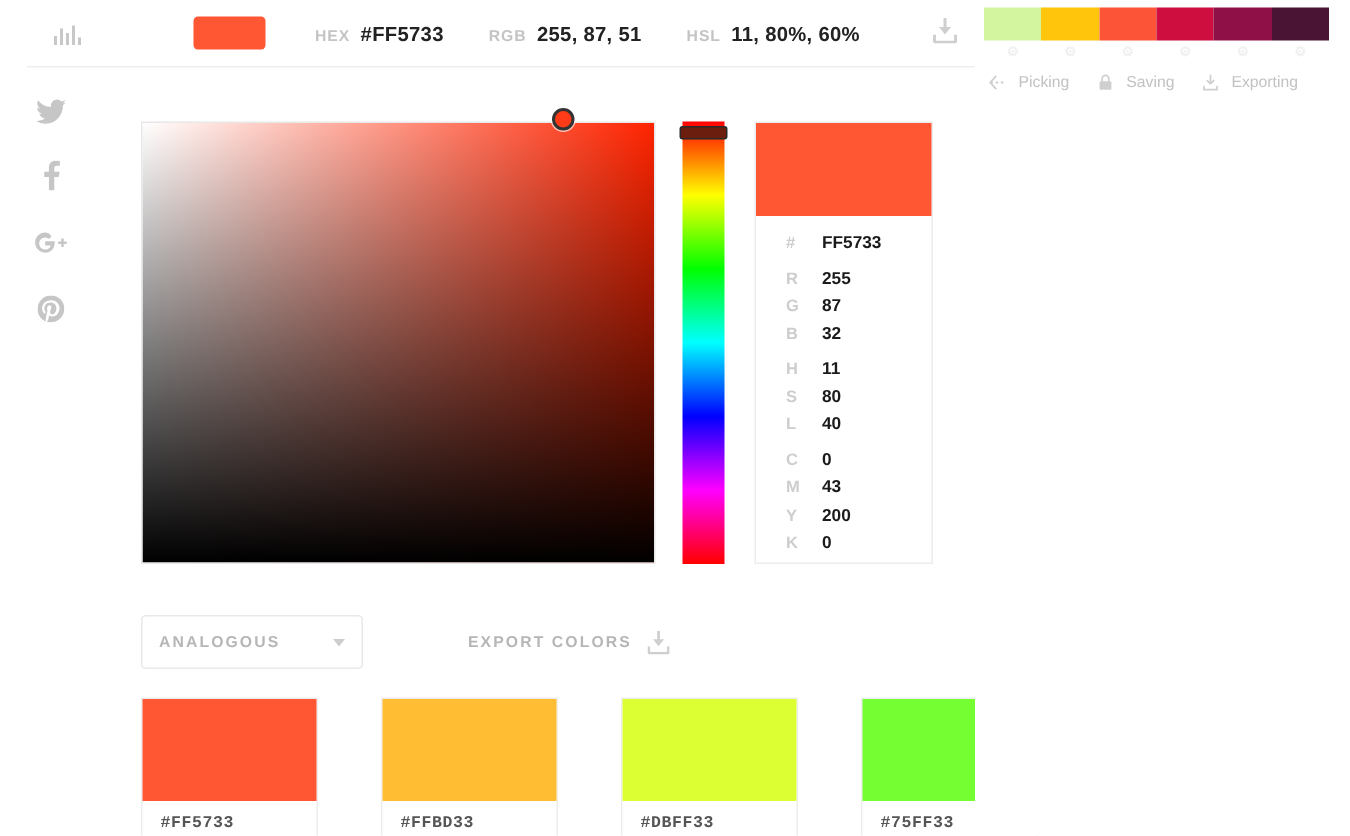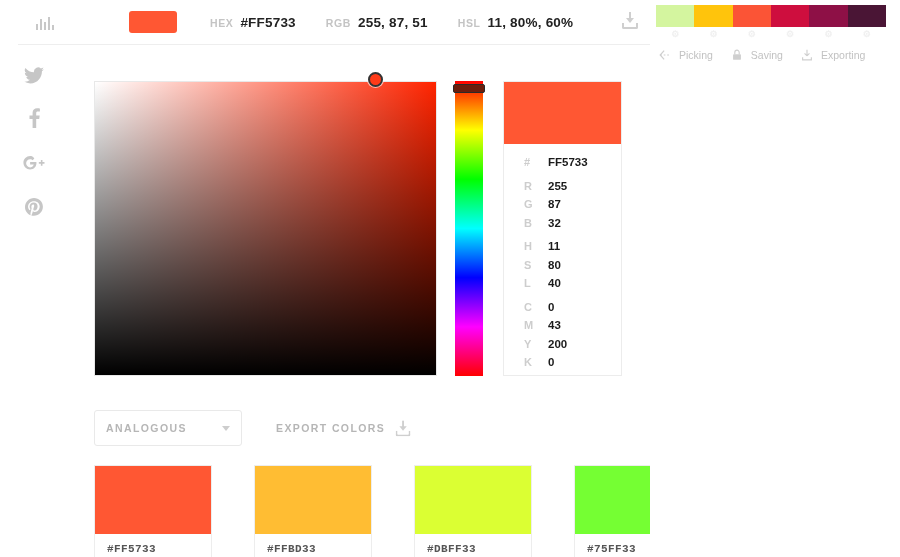--- a/index.html
+++ b/index.html
@@ -97,21 +97,21 @@
   .info-preview { height: 62px; background: #FF5733; }
   .info-rows { padding: 12px 0 0 20px; }
   .irow { display: flex; align-items: baseline; height: 18.5px; }
   .irow .k {
     width: 24px; font-size: 11px; color: #cdcdcd; font-weight: 700;
   }
   .irow .v { font-size: 11.5px; color: #1b1b1b; font-weight: 700; }
   .gap { height: 5px; }
 
   
-  .scheme-row { position: absolute; left: 94px; top: 410px; display: flex; align-items: center; }
+  .scheme-row { position: absolute; left: 94px; top: 410px; display: flex; align-items: center; gap: 36px; }
   .scheme-select {
     width: 148px; height: 36px; border: 1px solid #e9e9e9; border-radius: 3px;
     display: flex; align-items: center; justify-content: space-between;
     padding: 0 11px; background: #fff;
   }
   .scheme-select .lbl {
     font-size: 10.5px; color: #b6b6b6; letter-spacing: 1.4px; font-weight: 700;
   }
   .chev {
     width: 0; height: 0; border-left: 4.5px solid transparent;

